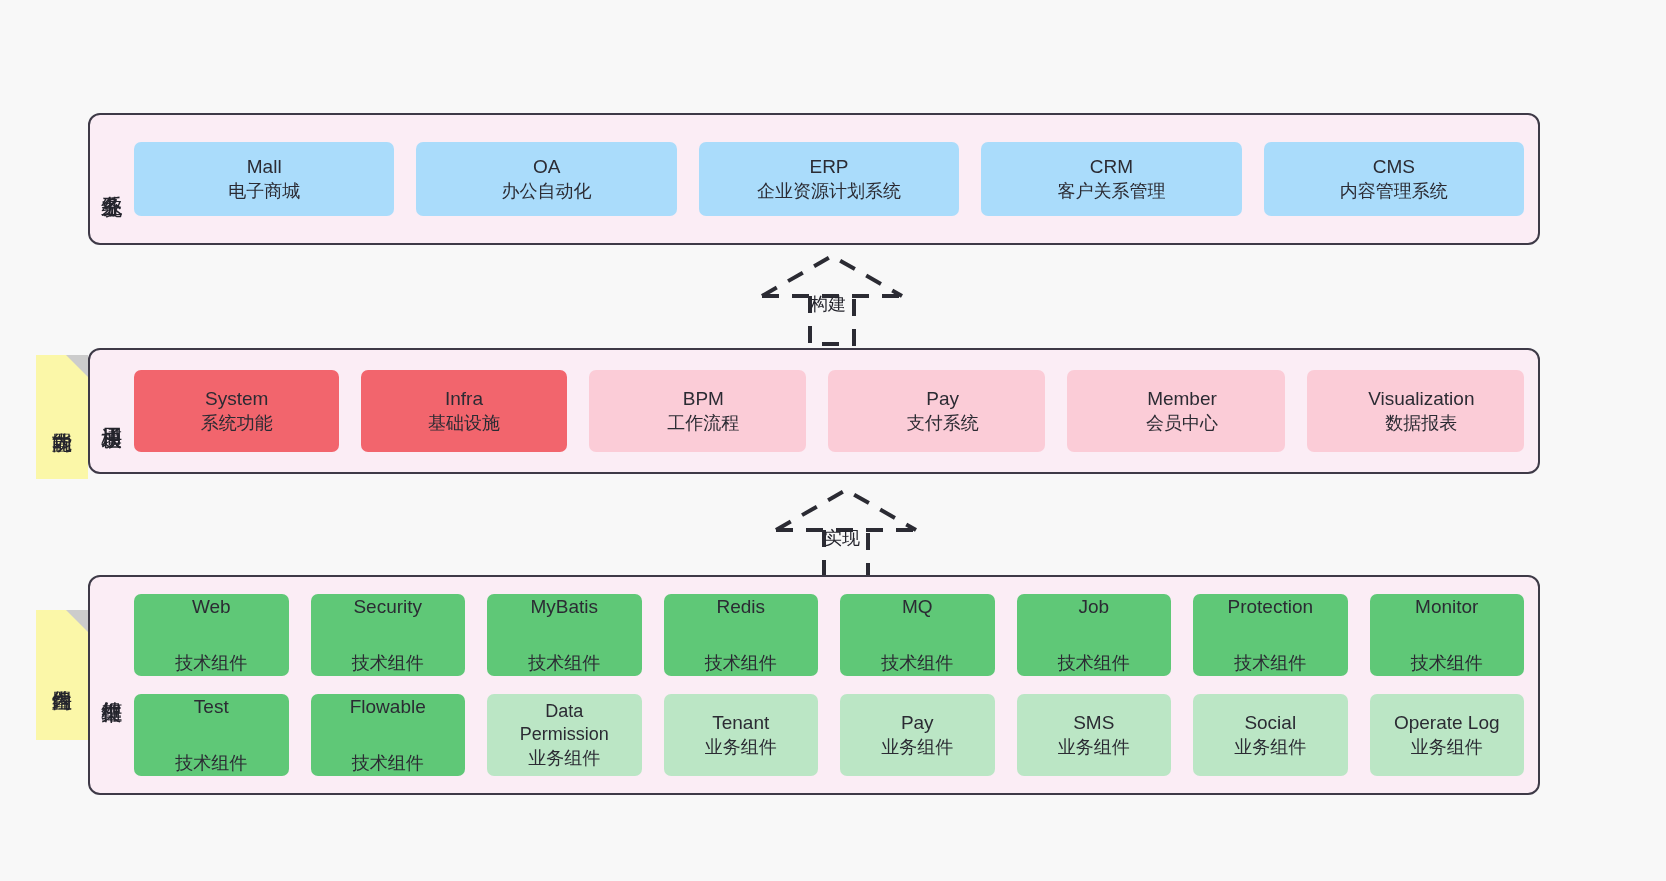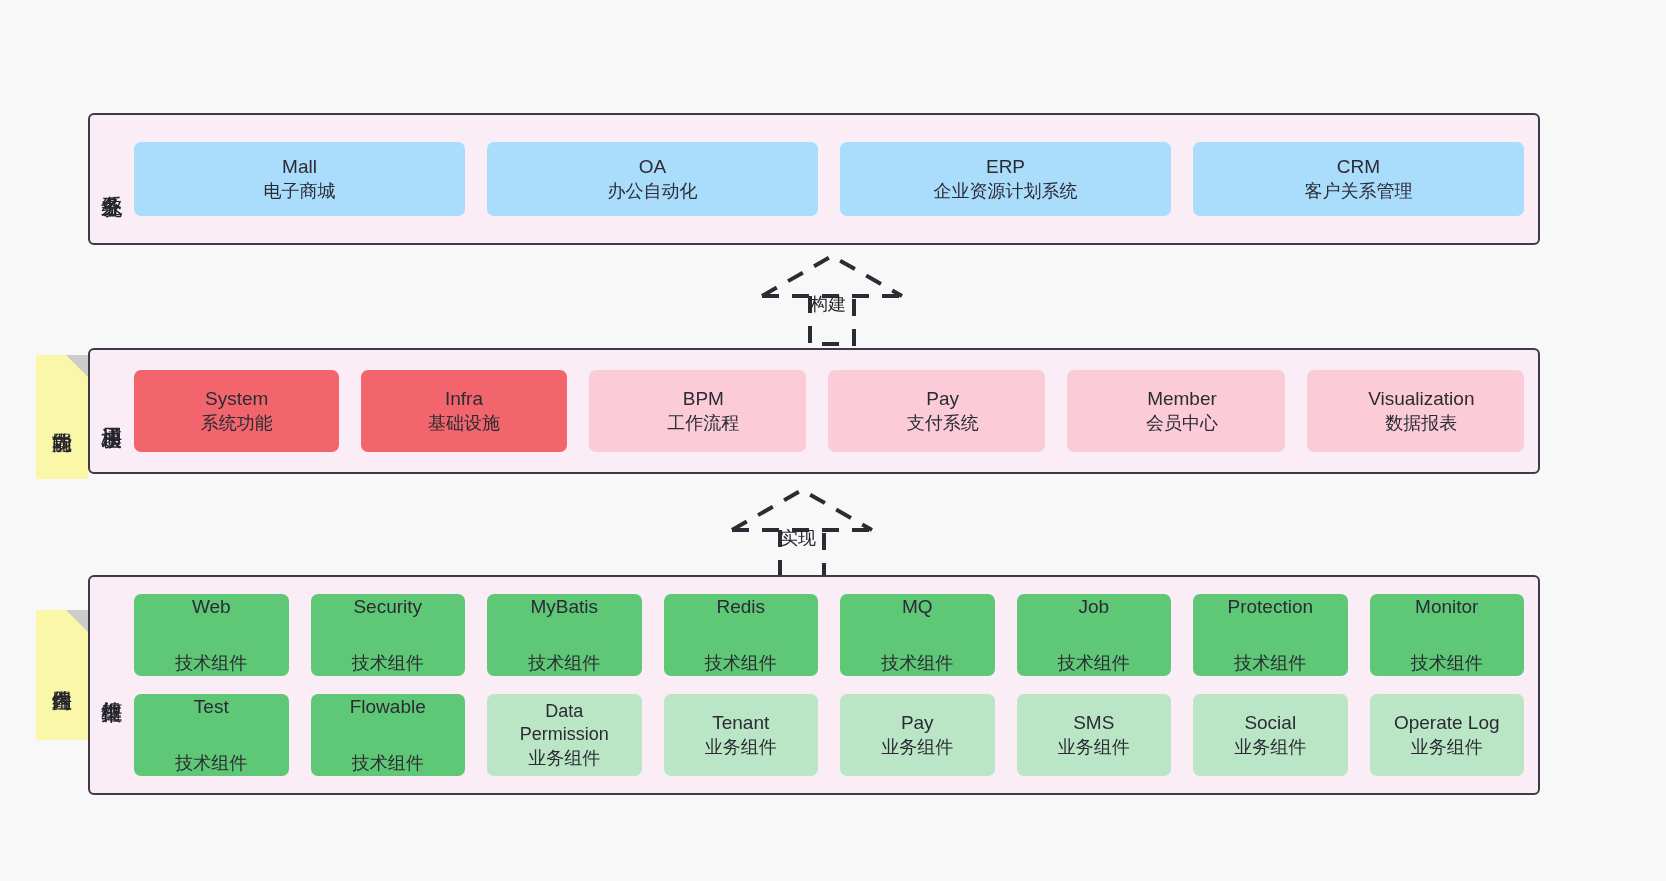--- a/index.html
+++ b/index.html
@@ -19,21 +19,21 @@
     width: 1666px;
     height: 881px;
   }
 
   
   .layer {
     position: absolute;
     box-sizing: border-box;
     background: #fbedf5;
     border: 2px solid #3e3a47;
-    border-radius: 6px;
+    border-radius: 12px;
     display: flex;
     align-items: stretch;
     z-index: 3;
   }
   .layer-title {
     flex: 0 0 auto;
     width: 44px;
     display: flex;
     align-items: center;
     justify-content: center;
@@ -135,21 +135,21 @@
   .arrow-label {
     position: absolute;
     font-size: 18px;
     color: #24242c;
     background: transparent;
     white-space: nowrap;
     user-select: none;
   }
   #arrow-build  { left: 752px; top: 248px; width: 160px; height: 100px; }
   #arrow-build .arrow-label  { left: 58px; top: 44px; }
-  #arrow-impl   { left: 722px; top: 482px; width: 160px; height: 100px; }
+  #arrow-impl   { left: 766px; top: 482px; width: 160px; height: 100px; }
   #arrow-impl .arrow-label   { left: 58px; top: 44px; }
 </style>
 </head>
 <body>
 
 <div id="canvas">
 
   <div class="layer" id="layer-business">
     <div class="layer-title">业务系统</div>
     <div class="layer-body">
@@ -162,20 +162,24 @@
           <span class="t1">OA</span>
           <span class="t2">办公自动化</span>
         </div>
         <div class="cell c-blue">
           <span class="t1">ERP</span>
           <span class="t2">企业资源计划系统</span>
         </div>
         <div class="cell c-blue">
           <span class="t1">CRM</span>
           <span class="t2">客户关系管理</span>
+        </div>
+        <div class="cell c-blue">
+          <span class="t1">CMS</span>
+          <span class="t2">内容管理系统</span>
         </div>
       </div>
     </div>
   </div>
 
   <div class="arrow-wrap" id="arrow-build">
     <svg width="160" height="100" viewBox="0 0 160 100">
       <polyline points="10,48 80,8 150,48" fill="none" stroke="#2b2b33" stroke-width="4" stroke-dasharray="17,13" stroke-linecap="butt"></polyline>
       <line x1="10" y1="48" x2="150" y2="48" stroke="#2b2b33" stroke-width="4" stroke-dasharray="17,13"></line>
       <path d="M 58,48 L 58,96 L 102,96 L 102,48" fill="none" stroke="#2b2b33" stroke-width="4" stroke-dasharray="17,13"></path>

